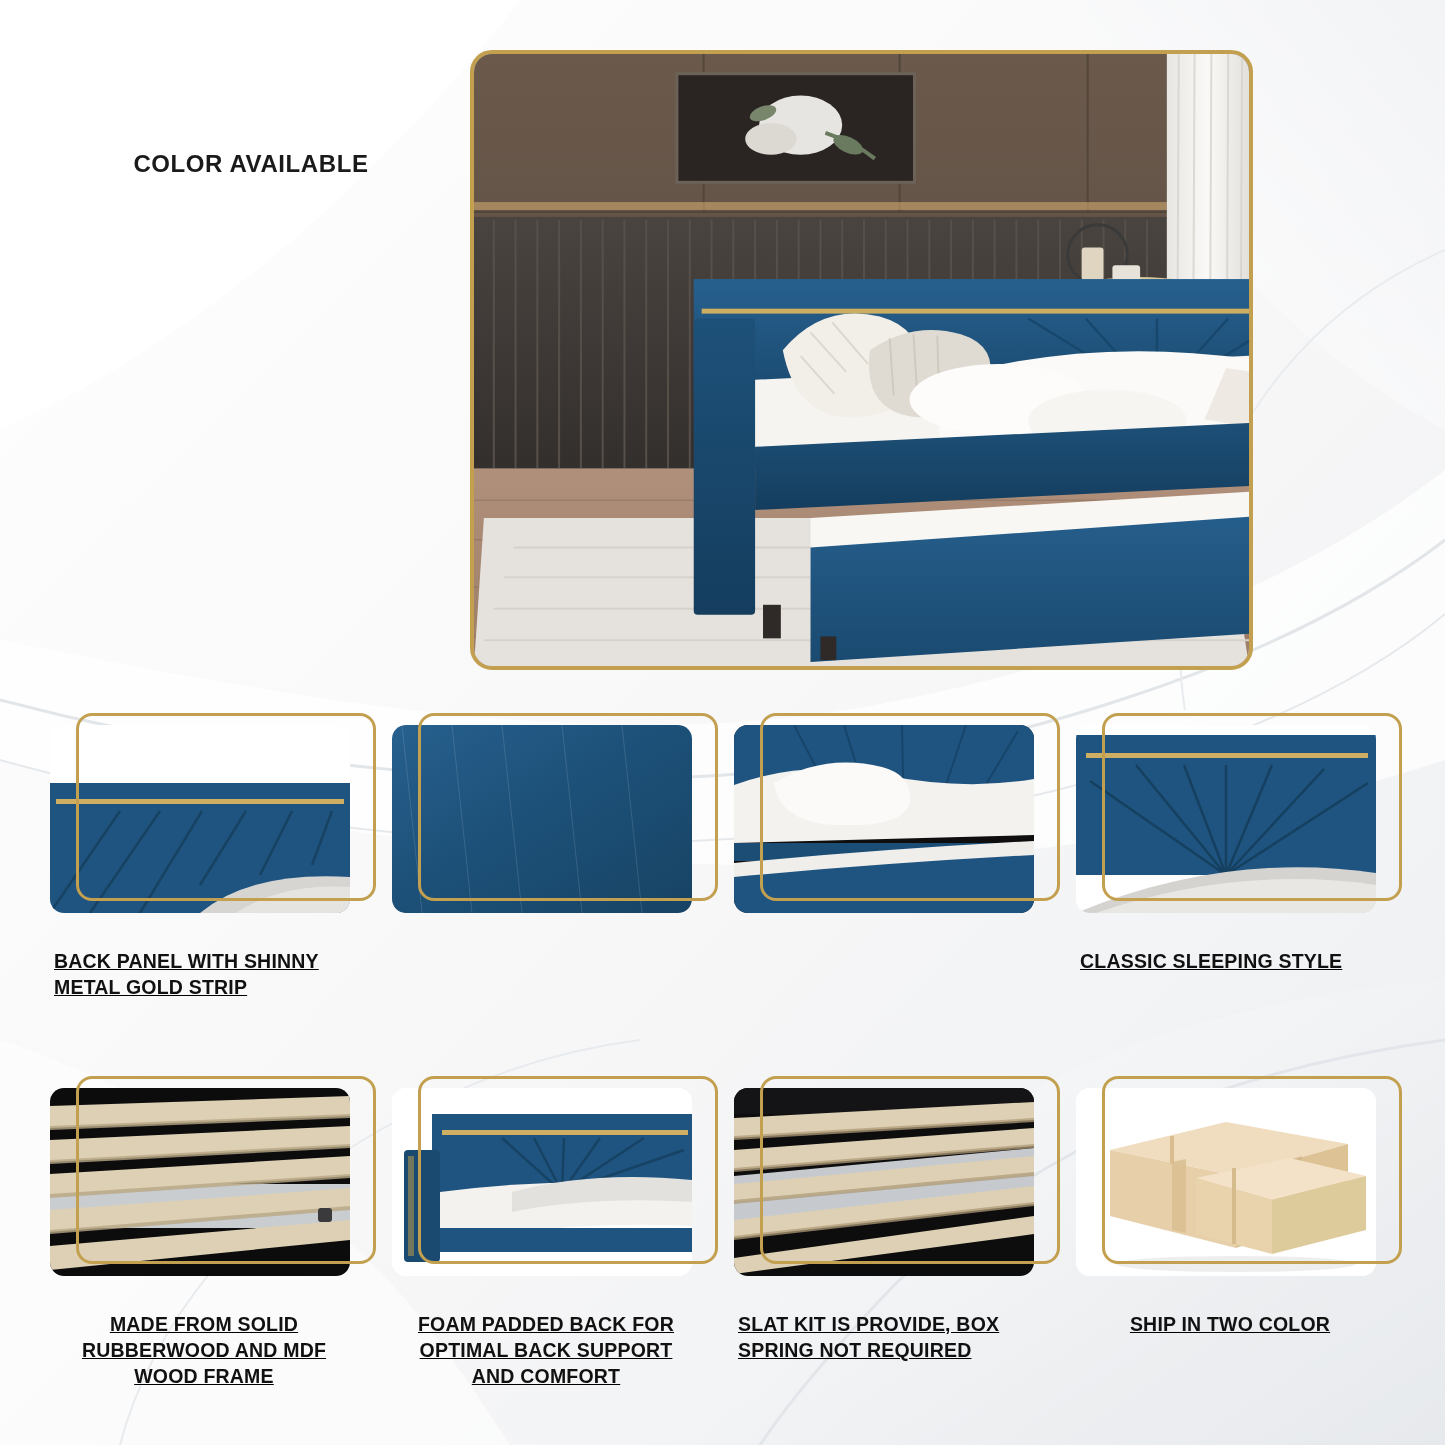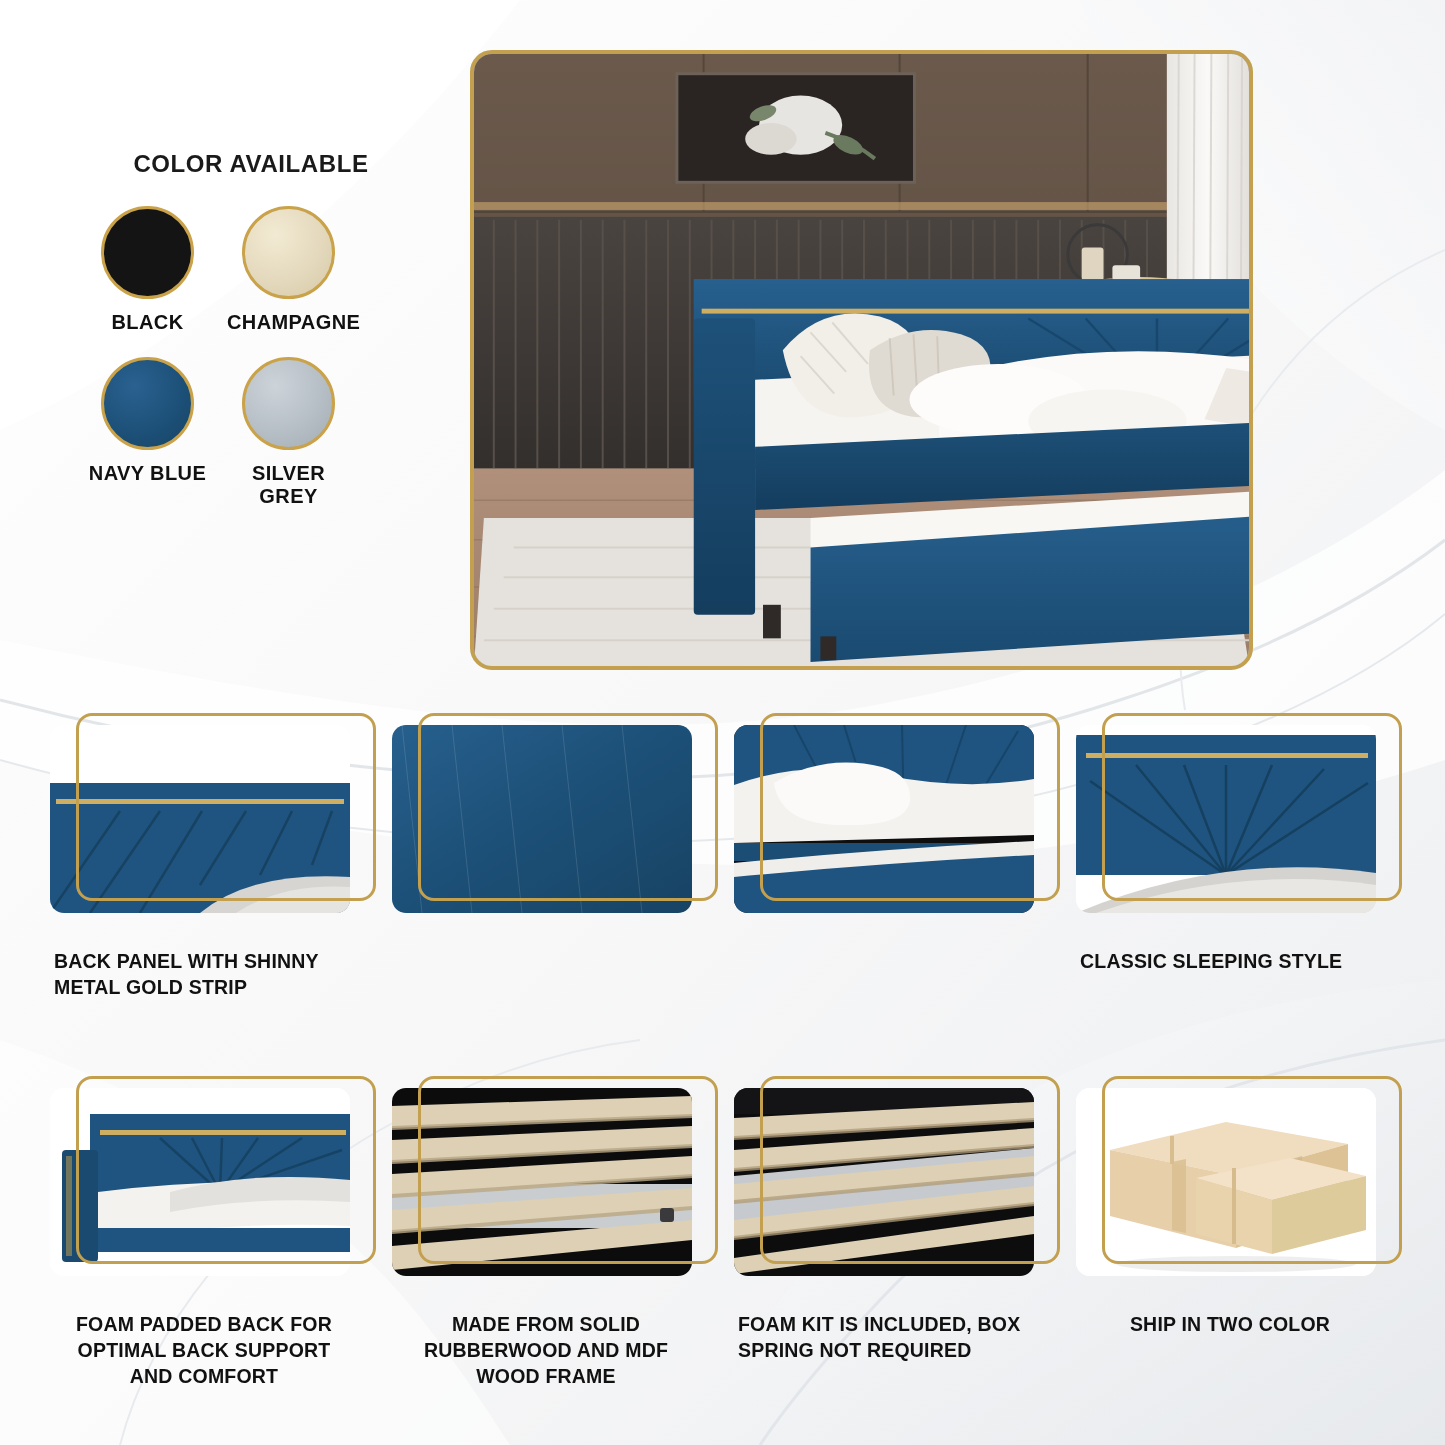--- a/index.html
+++ b/index.html
@@ -95,20 +95,21 @@
     top: 725px;
     width: 1370px;
   }
   .feat-row {
     display: flex;
   }
   .feat-row.row2 { margin-top: 88px; }
   .feat {
     width: 342px;
     position: relative;
+    text-decoration: underline;
   }
   .feat-imgwrap {
     position: relative;
     width: 300px;
     height: 188px;
     margin-left: 8px;
   }
   .feat-frame {
     position: absolute;
     left: 26px;
@@ -176,43 +177,20 @@
     <path d="M0,1040 C180,1100 340,1210 430,1330 C470,1382 495,1422 510,1445 L0,1445 Z" fill="#ffffff" opacity="0.55"></path>
     <path d="M120,1445 C150,1330 240,1210 380,1130 C470,1078 560,1050 640,1040" stroke="#e8ebee" stroke-width="2" fill="none"></path>
     <path d="M1445,250 C1330,300 1250,390 1210,500 C1180,580 1175,650 1185,710" stroke="#e9ecef" stroke-width="2" fill="none"></path>
   </svg>
 </div>
 
 <div class="page">
 
   <div class="color-panel">
     <div class="color-title">COLOR AVAILABLE</div>
-    <div class="swatch-grid">
-
-      <div class="swatch-cell">
-        <div class="swatch-circle" style="background:#141414;"></div>
-        <div class="swatch-label">BLACK</div>
-      </div>
-
-      <div class="swatch-cell">
-        <div class="swatch-circle" style="background:radial-gradient(circle at 35% 30%, #f2ead3 0%, #e4d9bd 55%, #d6c9a6 100%);"></div>
-        <div class="swatch-label">CHAMPAGNE</div>
-      </div>
-
-      <div class="swatch-cell">
-        <div class="swatch-circle" style="background:radial-gradient(circle at 35% 30%, #2a6190 0%, #1d5179 55%, #174263 100%);"></div>
-        <div class="swatch-label">NAVY BLUE</div>
-      </div>
-
-      <div class="swatch-cell">
-        <div class="swatch-circle" style="background:radial-gradient(circle at 35% 30%, #ccd3d9 0%, #b7bfc6 55%, #a3abb3 100%);"></div>
-        <div class="swatch-label">SILVER GREY</div>
-      </div>
-
-    </div>
   </div>
 
   <div class="hero">
     <svg viewBox="0 0 783 620" preserveAspectRatio="none">
       <defs>
         <linearGradient id="wallWood" x1="0" y1="0" x2="0" y2="1">
           <stop offset="0%" stop-color="#6b5a4c"></stop>
           <stop offset="100%" stop-color="#5a4b3f"></stop>
         </linearGradient>
         <linearGradient id="slatWall" x1="0" y1="0" x2="0" y2="1">
@@ -490,20 +468,47 @@
       </div>
 
     </div>
 
     <div class="feat-row row2">
 
       <div class="feat center-cap">
         <div class="feat-imgwrap">
           <div class="feat-photo">
             <svg viewBox="0 0 300 188" preserveAspectRatio="none">
+              <rect x="0" y="0" width="300" height="188" fill="#0c0c0d"></rect>
+              <rect x="0" y="96" width="300" height="44" fill="#c9cdd0"></rect>
+              <g fill="#ddd0b4">
+                <polygon points="0,18 300,8 300,28 0,40"></polygon>
+                <polygon points="0,52 300,38 300,58 0,74"></polygon>
+                <polygon points="0,86 300,68 300,88 0,108"></polygon>
+                <polygon points="0,122 300,100 300,120 0,144"></polygon>
+                <polygon points="0,158 300,132 300,152 0,182"></polygon>
+              </g>
+              <g fill="#b9a886" opacity="0.8">
+                <polygon points="0,38 300,26 300,30 0,42"></polygon>
+                <polygon points="0,72 300,56 300,60 0,76"></polygon>
+                <polygon points="0,106 300,86 300,90 0,110"></polygon>
+                <polygon points="0,142 300,118 300,122 0,146"></polygon>
+              </g>
+              <rect x="268" y="120" width="14" height="14" rx="3" fill="#3a3a3c"></rect>
+            </svg>
+          </div>
+          <div class="feat-frame"></div>
+        </div>
+        <div class="feat-caption">MADE FROM SOLID RUBBERWOOD AND MDF WOOD FRAME</div>
+      </div>
+
+      <div class="feat center-cap">
+        <div class="feat-imgwrap">
+          <div class="feat-photo">
+            <svg viewBox="0 0 300 188" preserveAspectRatio="none">
               <rect x="0" y="0" width="300" height="188" fill="#ffffff"></rect>
               <rect x="40" y="26" width="260" height="78" fill="#1f5480"></rect>
               <rect x="50" y="42" width="246" height="5" fill="#cdae63"></rect>
               <g stroke="#164364" stroke-width="2.5">
                 <line x1="170" y1="104" x2="110" y2="50"></line>
                 <line x1="170" y1="104" x2="142" y2="50"></line>
                 <line x1="170" y1="104" x2="172" y2="50"></line>
                 <line x1="170" y1="104" x2="208" y2="50"></line>
                 <line x1="170" y1="104" x2="252" y2="50"></line>
                 <line x1="170" y1="104" x2="292" y2="62"></line>
@@ -513,47 +518,20 @@
               <path d="M48 104 q120 -16 252 -6 l0 40 q-130 -6 -252 18 Z" fill="#f4f2ef"></path>
               <path d="M120 104 q80 -22 180 -12 l0 22 q-100 -6 -180 10 Z" fill="#e3e1de"></path>
               <rect x="48" y="140" width="252" height="24" fill="#1f5480"></rect>
             </svg>
           </div>
           <div class="feat-frame"></div>
         </div>
         <div class="feat-caption">FOAM PADDED BACK FOR OPTIMAL BACK SUPPORT AND COMFORT</div>
       </div>
 
-      <div class="feat center-cap">
-        <div class="feat-imgwrap">
-          <div class="feat-photo">
-            <svg viewBox="0 0 300 188" preserveAspectRatio="none">
-              <rect x="0" y="0" width="300" height="188" fill="#0c0c0d"></rect>
-              <rect x="0" y="96" width="300" height="44" fill="#c9cdd0"></rect>
-              <g fill="#ddd0b4">
-                <polygon points="0,18 300,8 300,28 0,40"></polygon>
-                <polygon points="0,52 300,38 300,58 0,74"></polygon>
-                <polygon points="0,86 300,68 300,88 0,108"></polygon>
-                <polygon points="0,122 300,100 300,120 0,144"></polygon>
-                <polygon points="0,158 300,132 300,152 0,182"></polygon>
-              </g>
-              <g fill="#b9a886" opacity="0.8">
-                <polygon points="0,38 300,26 300,30 0,42"></polygon>
-                <polygon points="0,72 300,56 300,60 0,76"></polygon>
-                <polygon points="0,106 300,86 300,90 0,110"></polygon>
-                <polygon points="0,142 300,118 300,122 0,146"></polygon>
-              </g>
-              <rect x="268" y="120" width="14" height="14" rx="3" fill="#3a3a3c"></rect>
-            </svg>
-          </div>
-          <div class="feat-frame"></div>
-        </div>
-        <div class="feat-caption">MADE FROM SOLID RUBBERWOOD AND MDF WOOD FRAME</div>
-      </div>
-
       <div class="feat">
         <div class="feat-imgwrap">
           <div class="feat-photo">
             <svg viewBox="0 0 300 188" preserveAspectRatio="none">
               <rect x="0" y="0" width="300" height="188" fill="#0d0d0e"></rect>
               <rect x="0" y="0" width="300" height="26" fill="#141416"></rect>
               <polygon points="0,88 300,60 300,110 0,140" fill="#c6cace"></polygon>
               <g fill="#ddd0b4">
                 <polygon points="0,30 300,14 300,32 0,50"></polygon>
                 <polygon points="0,62 300,40 300,58 0,82"></polygon>
@@ -564,21 +542,21 @@
               <g fill="#b09c78" opacity="0.75">
                 <polygon points="0,48 300,30 300,34 0,52"></polygon>
                 <polygon points="0,80 300,56 300,60 0,84"></polygon>
                 <polygon points="0,112 300,84 300,88 0,116"></polygon>
                 <polygon points="0,148 300,114 300,118 0,152"></polygon>
               </g>
             </svg>
           </div>
           <div class="feat-frame"></div>
         </div>
-        <div class="feat-caption">FOAM KIT IS INCLUDED, BOX SPRING NOT REQUIRED</div>
+        <div class="feat-caption">SLAT KIT IS PROVIDE, BOX SPRING NOT REQUIRED</div>
       </div>
 
       <div class="feat center-cap">
         <div class="feat-imgwrap">
           <div class="feat-photo">
             <svg viewBox="0 0 300 188" preserveAspectRatio="none">
               <rect x="0" y="0" width="300" height="188" fill="#ffffff"></rect>
 
               <polygon points="34,62 150,34 272,56 160,88" fill="#f0dcbe"></polygon>
               <polygon points="34,62 34,128 160,160 160,88" fill="#e6cfa9"></polygon>

